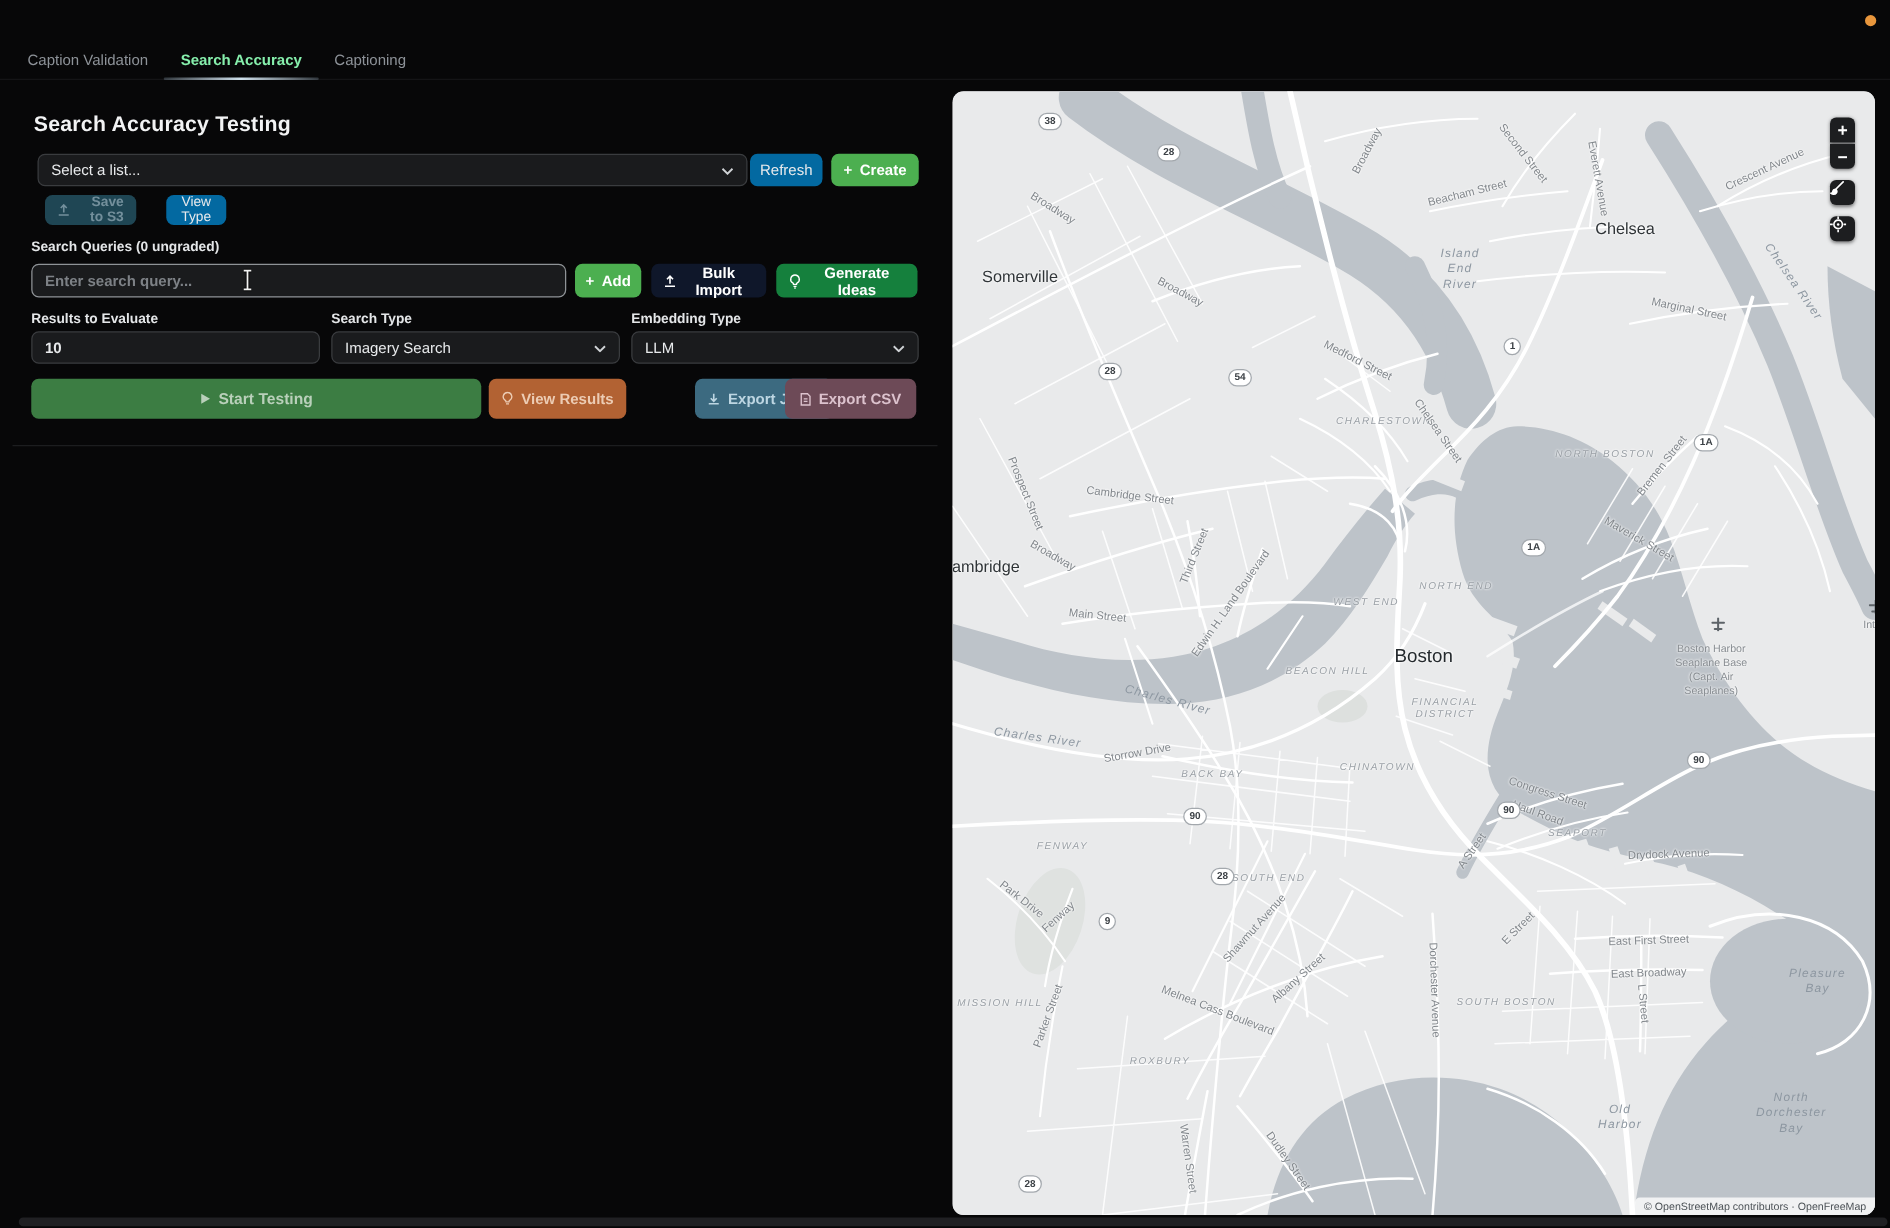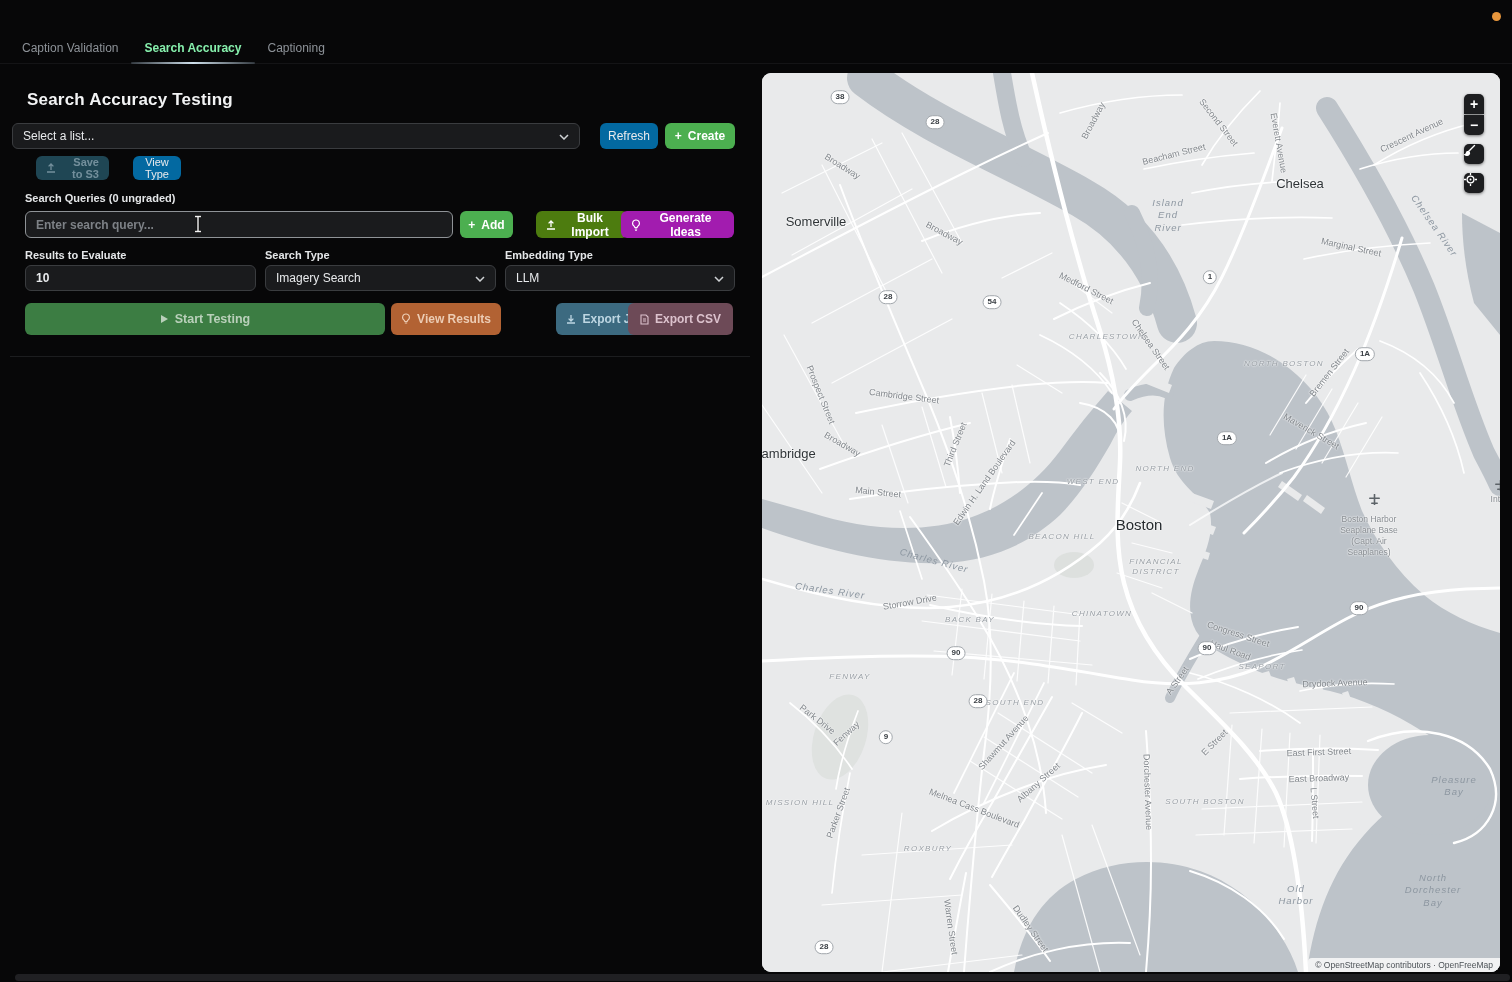--- a/index.html
+++ b/index.html
@@ -38,22 +38,22 @@
   .tinput input::placeholder{color:#7d8186;}
   #query-input{border-color:#8f9397;}
   .btn{
     position:absolute;height:26px;border:none;border-radius:6px;font-size:12px;font-weight:600;
     display:flex;align-items:center;justify-content:center;gap:6px;cursor:pointer;
     color:#fff;padding:0 10px;box-sizing:border-box;font-family:"Liberation Sans",sans-serif;
   }
   .btn svg{flex:0 0 auto;}
   .btn-neutral{background:#0369a1;color:#e9eaec;font-weight:400;}
   .btn-green{background:#4caf50;}
-  .btn-blue{background:#4d7c0f;margin-left:15px;}
-  .btn-orange{background:#a21caf;}
+  .btn-blue{background:#0f172a;}
+  .btn-orange{background:#15803d;}
   .btn-s3{background:#265668;color:#8fb2c1;opacity:.8;cursor:default;}
   .btn-start{background:#3c7d43;color:#b9d0ba;height:32px;font-size:12.5px;cursor:default;}
   .btn-viewres{background:#b26233;color:#ecccb4;height:32px;cursor:default;}
   .btn-json{background:#3c6a80;color:#bdd6e2;height:32px;cursor:default;}
   .btn-csv{background:#6d4a57;color:#dcc2cd;height:32px;cursor:default;}
   #panel-divider{position:absolute;left:10px;top:356px;width:740px;height:1px;background:#1c1d1f;}
   #hscrollbar{position:absolute;left:15px;right:2px;bottom:1px;height:7px;border-radius:4px;background:#202023;}
   
   #text-cursor{position:absolute;left:192px;top:214px;pointer-events:none;}
   
@@ -96,21 +96,21 @@
 
 <div id="rec-dot" style="background: rgb(232, 150, 60);"></div>
 <div id="tabbar">
     <div class="tab">Caption Validation</div>
     <div class="tab active">Search Accuracy</div>
     <div class="tab">Captioning</div>
   </div>
 
 <div id="page-title">Search Accuracy Testing</div>
 
-<div class="select" style="left:12px;top:123px;width:568px;">
+<div class="select" style="left:30px;top:123px;width:568px;">
   <span>Select a list...</span>
   <span class="chev">
     <svg width="10" height="6" viewBox="0 0 10 6">
         <path d="M1 1l4 4 4-4" fill="none" stroke="currentColor" stroke-width="1.5"></path>
       </svg>
   </span>
 </div>
 <button class="btn btn-neutral" style="left:600px;top:123px;width:58px;">
   <span>Refresh</span>
 </button>

